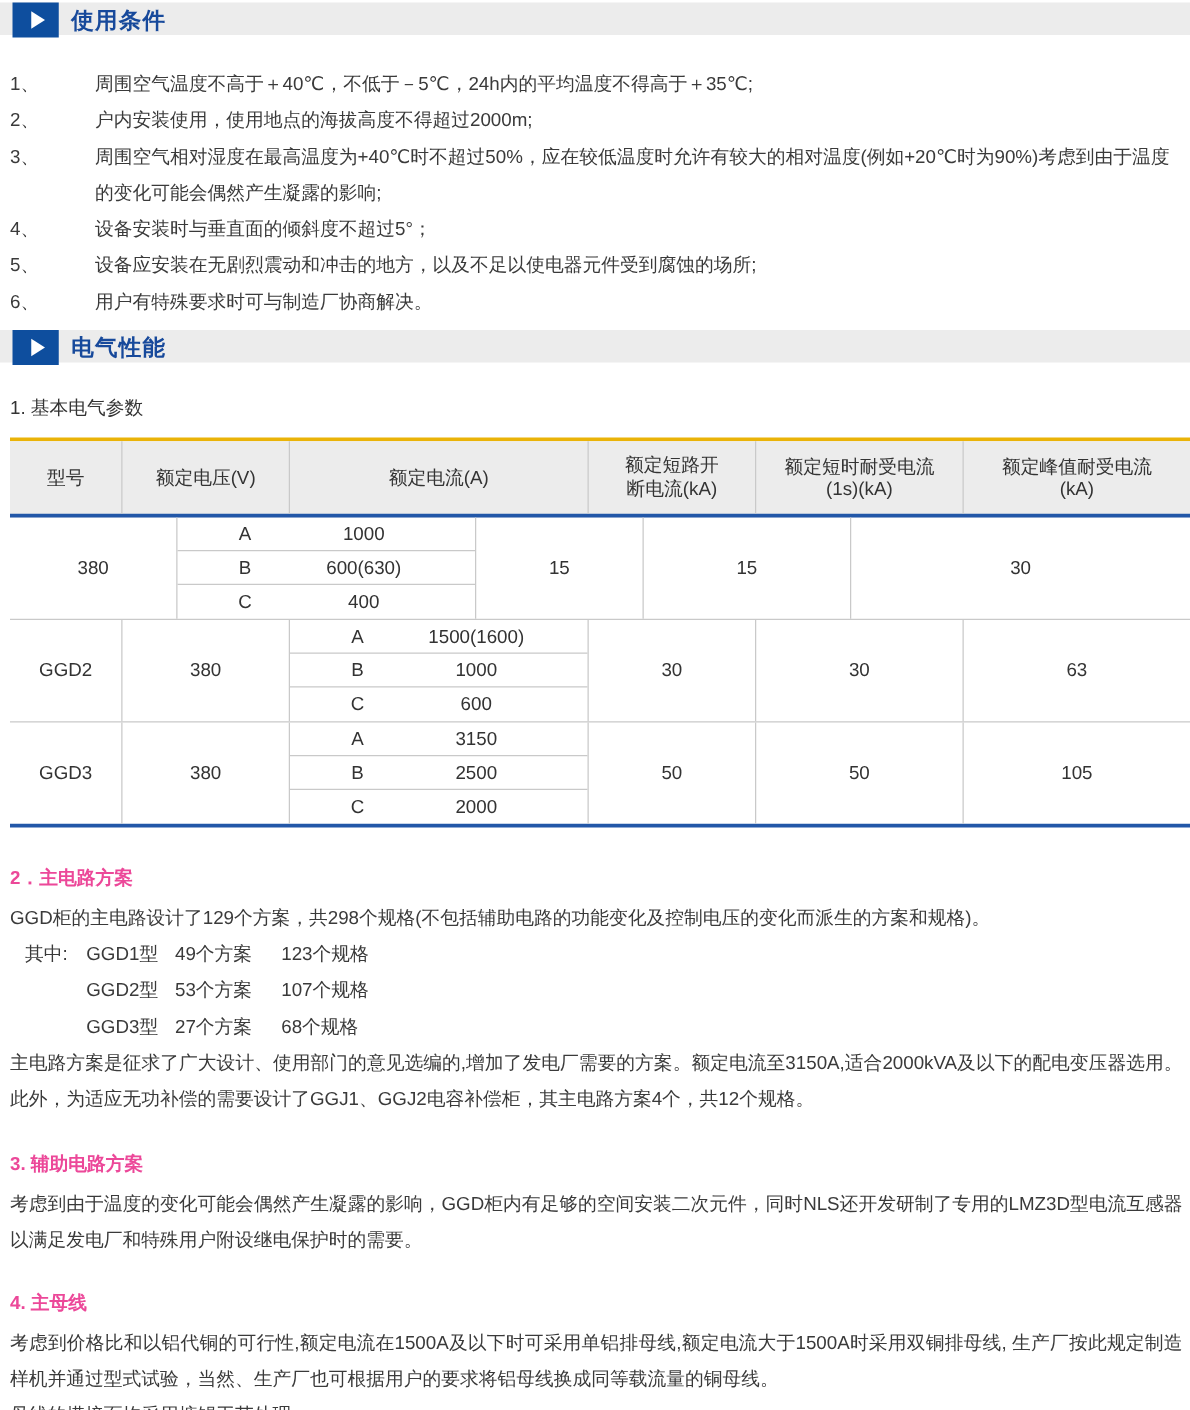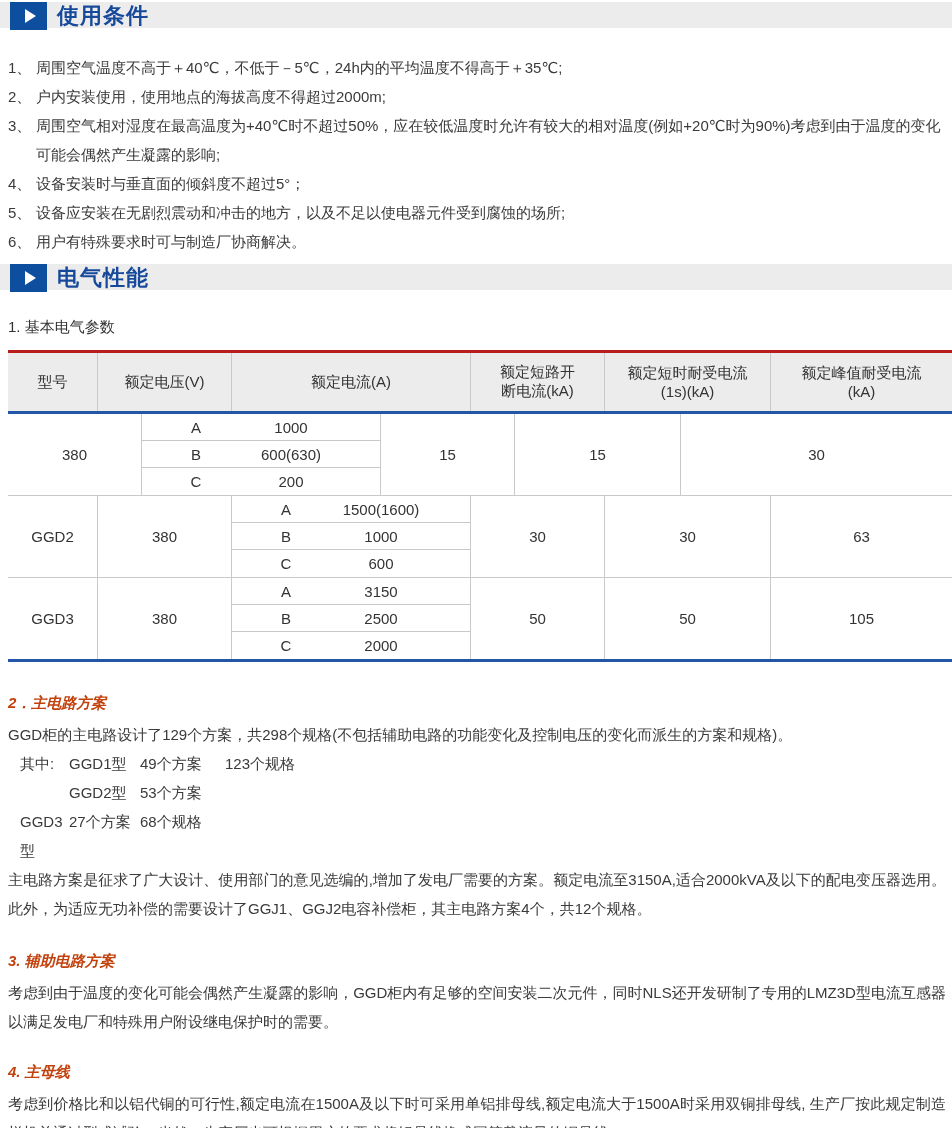--- a/index.html
+++ b/index.html
@@ -18,34 +18,34 @@
   }
   .play-tri {
     width:0; height:0;
     border-left:11px solid #ffffff;
     border-top:7px solid transparent;
     border-bottom:7px solid transparent;
     margin-left:3px;
   }
   .bar-title {
     position:absolute; left:57px; top:1px; line-height:26px;
-    font-size:22px; font-weight:bold; color:#17499b; letter-spacing:1px;
+    font-size:18px; font-weight:bold; color:#17499b; letter-spacing:1px;
   }
 
   
   .cond-list { margin:25px 0 0 8px; width:936px; }
   .cond-item { display:flex; line-height:29px; }
   .cond-marker { width:28px; flex-shrink:0; }
-  .cond-text { flex:1; }
+  .cond-text { flex:1;margin-left:40px; }
 
   
   .tbl-caption { margin:26px 0 0 8px; line-height:21px; color:#333; }
   .ptable {
     margin:13px 0 0 8px; width:944px;
-    border-top:3px solid #b91c1c; border-bottom:3px solid #2257a8;
+    border-top:3px solid #eab308; border-bottom:3px solid #2257a8;
   }
   .thead {
     display:flex; background:#ececec; border-bottom:3px solid #2257a8;
   }
   .th {
     min-height:58px; display:flex; align-items:center; justify-content:center;
     text-align:center; white-space:pre-line; color:#333;
     border-right:1px solid #c9c9c9; padding:4px 2px;
   }
   .th:last-child, .td:last-child { border-right:none; }
@@ -63,21 +63,21 @@
   .c6 { flex:1; }
   .subrow {
     height:27px; display:flex; align-items:center;
     border-bottom:1px solid #c9c9c9;
   }
   .subrow:last-child { border-bottom:none; }
   .grade { width:108px; text-align:center; }
   .gval  { flex:1; text-align:center; padding-right:48px; }
 
   
-  .sec-heading { margin:30px 0 0 8px; font-weight:bold; color:#c2410c; line-height:21px;font-style:italic; }
+  .sec-heading { margin:30px 0 0 8px; font-weight:bold; color:#ec4899; line-height:21px; }
   .para { margin:7px 0 0 8px; width:938px; line-height:29px; text-align:justify; }
   .spec-grid {
     margin-left:20px; display:grid;
     grid-template-columns:49px 71px 85px auto;
     line-height:29px;
   }
 </style>
 </head>
 <body>
 
@@ -143,21 +143,21 @@
       <div class="subrow">
         <span class="grade">A</span>
         <span class="gval">1000</span>
       </div>
       <div class="subrow">
         <span class="grade">B</span>
         <span class="gval">600(630)</span>
       </div>
       <div class="subrow">
         <span class="grade">C</span>
-        <span class="gval">200</span>
+        <span class="gval">400</span>
       </div>
     </div>
     <div class="td c4">15</div>
     <div class="td c5">15</div>
     <div class="td c6">30</div>
   </div>
 
   <div class="trow">
     <div class="td c1">GGD2</div>
     <div class="td c2">380</div>
@@ -208,20 +208,21 @@
 
 <div class="spec-grid">
   <span>其中:</span>
   <span>GGD1型</span>
   <span>49个方案</span>
   <span>123个规格</span>
 
   <span></span>
   <span>GGD2型</span>
   <span>53个方案</span>
+  <span>107个规格</span>
 
   <span></span>
   <span>GGD3型</span>
   <span>27个方案</span>
   <span>68个规格</span>
 </div>
 
 <div class="para" style="margin-top:0">主电路方案是征求了广大设计、使用部门的意见选编的,增加了发电厂需要的方案。额定电流至3150A,适合2000kVA及以下的配电变压器选用。此外，为适应无功补偿的需要设计了GGJ1、GGJ2电容补偿柜，其主电路方案4个，共12个规格。</div>
 
 <div class="sec-heading" style="margin-top:27px">3. 辅助电路方案</div>

